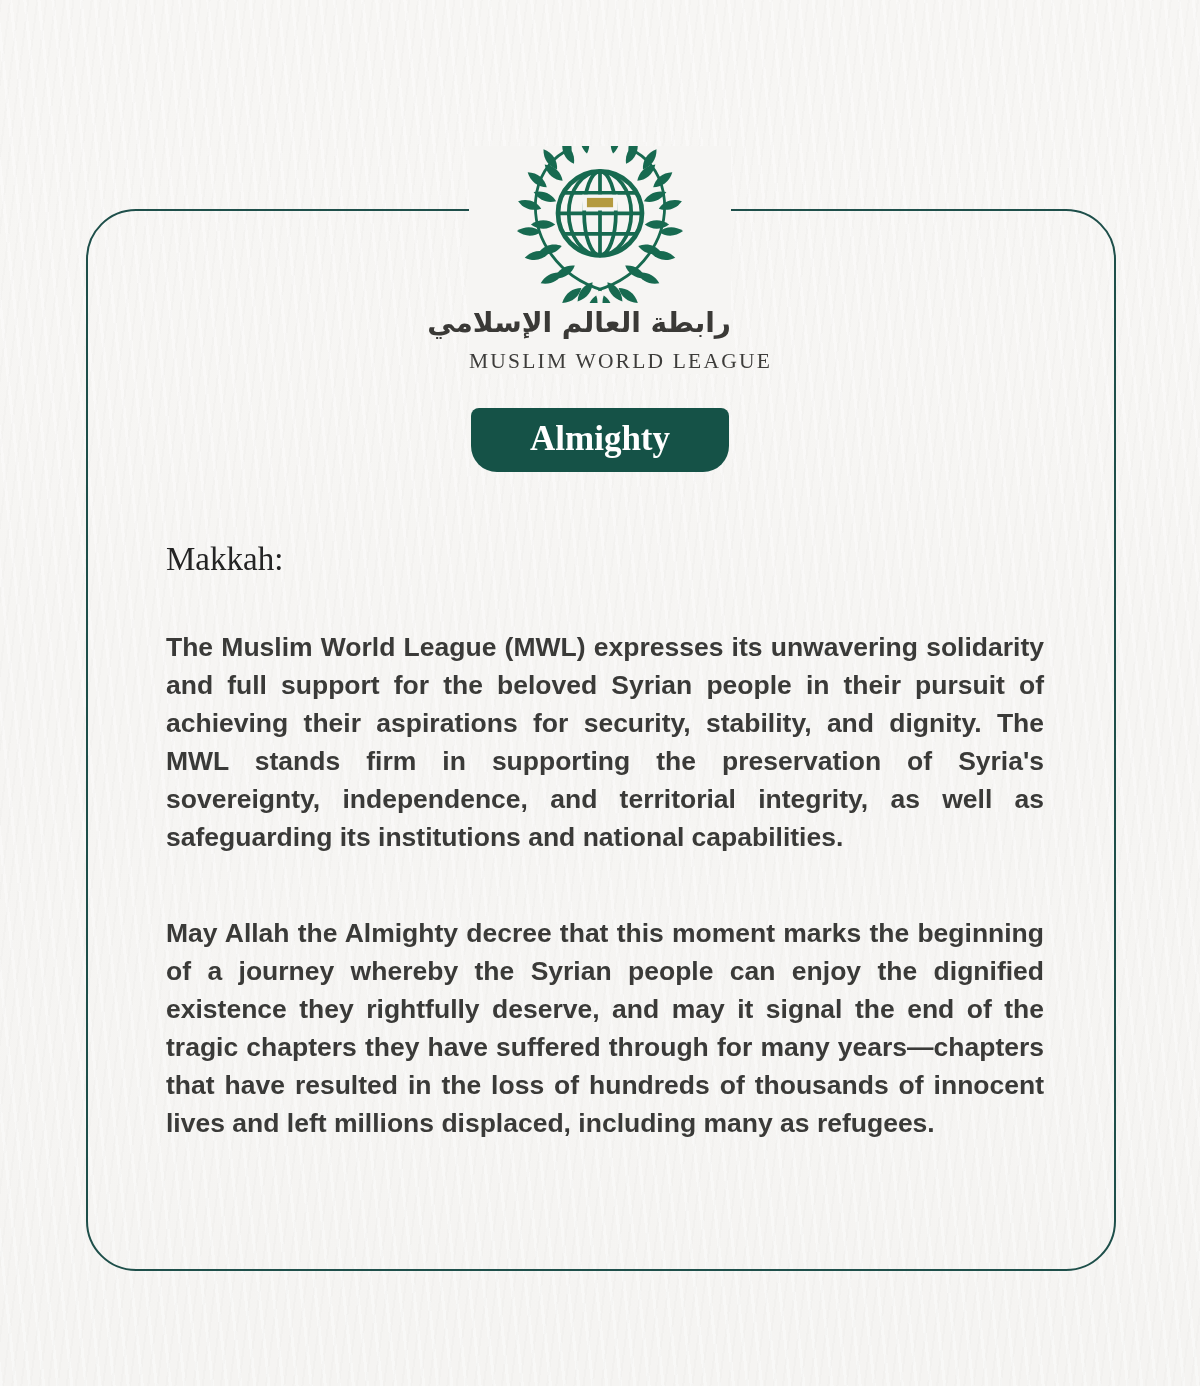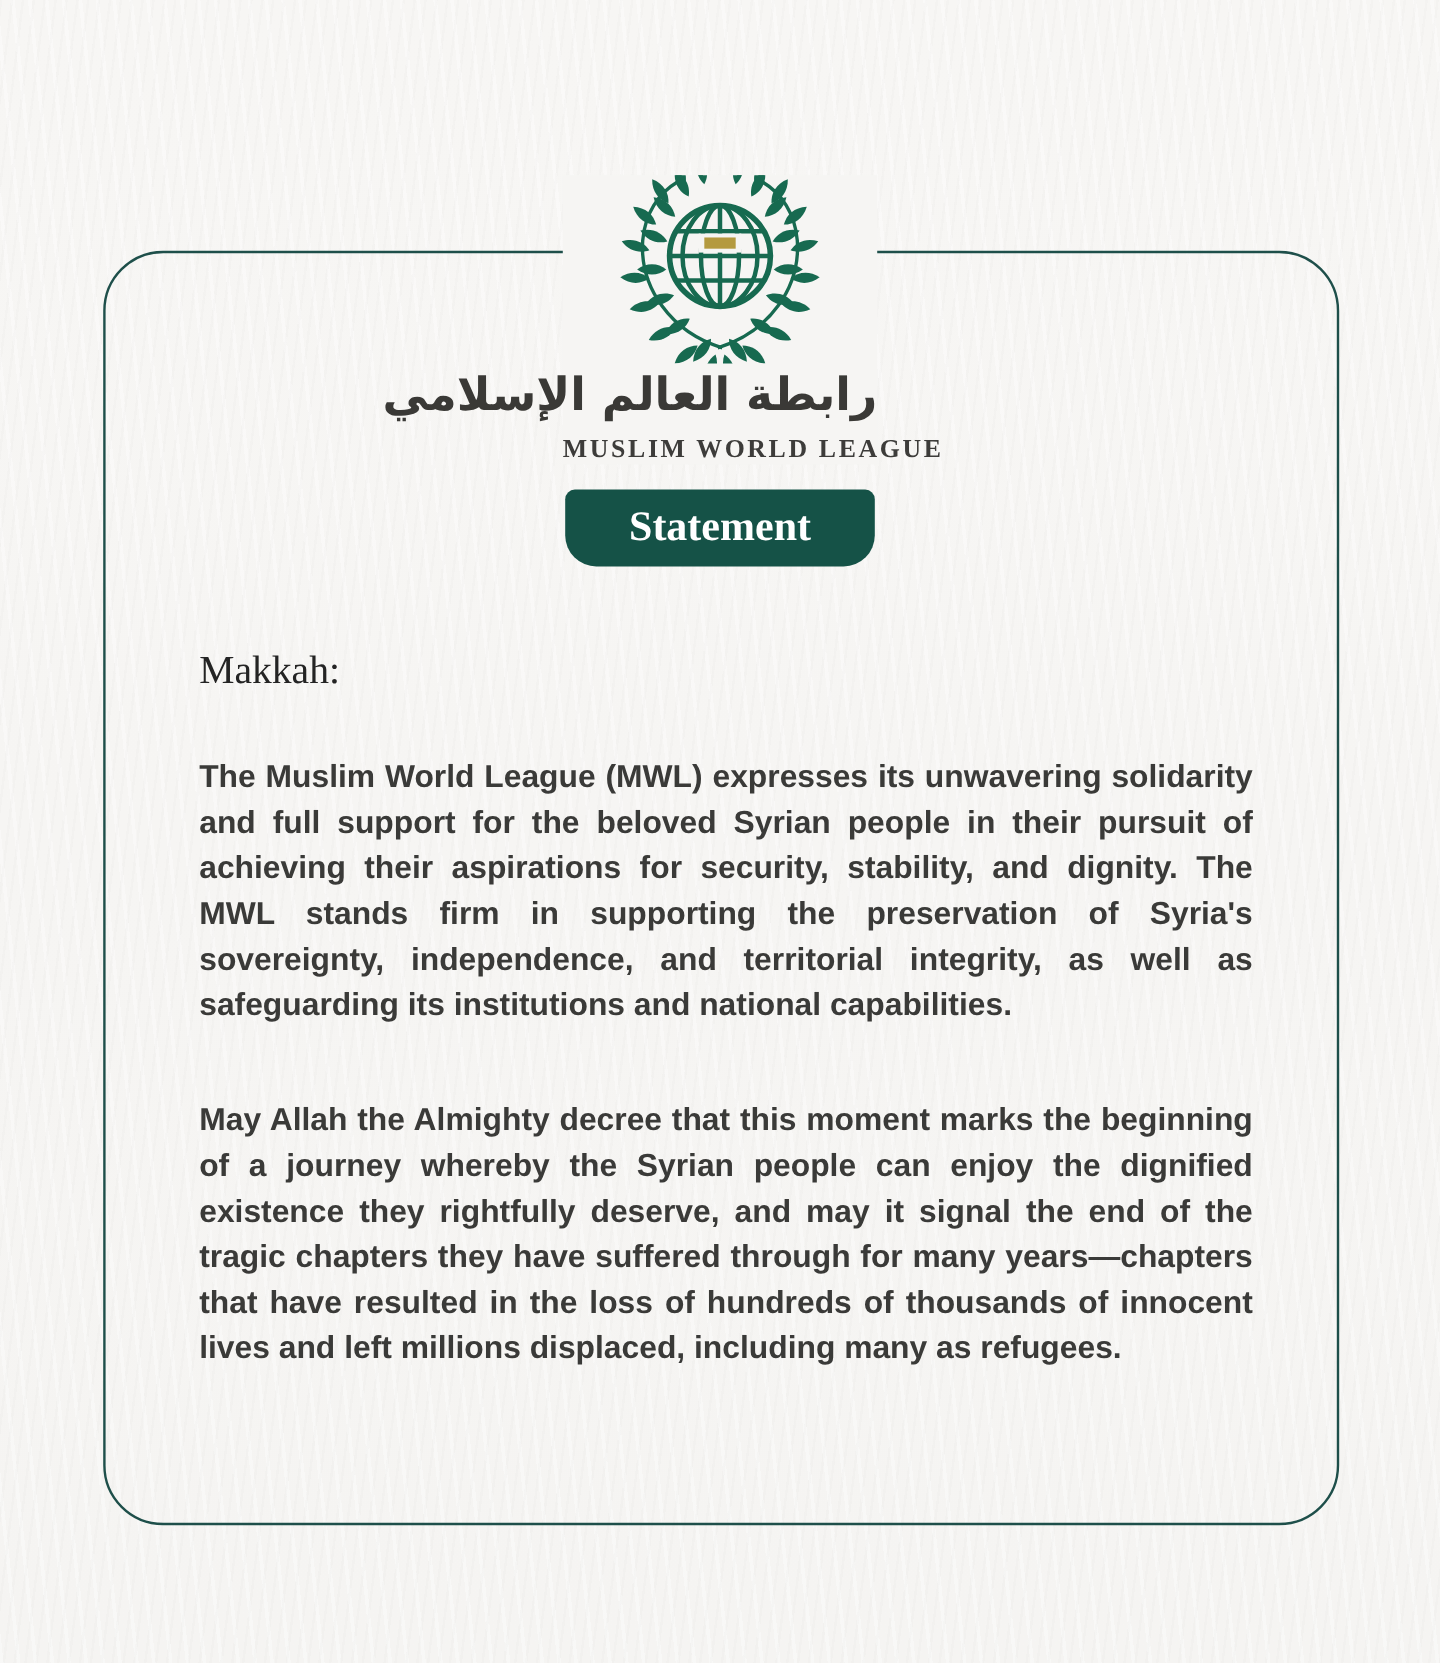--- a/index.html
+++ b/index.html
@@ -32,30 +32,30 @@
     top:146px;left:50%;transform:translateX(-50%);
     width:262px;
     background:#f6f5f3;
     text-align:center;
   }
   .logo-wrap svg{display:block;margin:0 auto;}
   .arabic{
     margin-top:2px;
     font-family:"DejaVu Sans",sans-serif;
     font-weight:700;
-    font-size:38px;
+    font-size:28px;
     line-height:1.3;
     color:#3a3936;
     direction:rtl;
     white-space:nowrap;
   }
   .orgname{
     margin-top:8px;
     font-family:"Liberation Serif",serif;
-    font-weight:700;
+    font-weight:400;
     font-size:21.5px;
     letter-spacing:2.2px;
     color:#3d3c3a;
     white-space:nowrap;
   }
   .banner{
     position:absolute;z-index:2;
     top:408px;left:50%;transform:translateX(-50%);
     width:258px;height:64px;
     background:#155247;
@@ -144,21 +144,21 @@
       </g>
       <rect x="71" y="52" width="38" height="17" fill="#f6f5f3"></rect>
       <rect x="76" y="55.5" width="28" height="10" fill="#b49a3f"></rect>
     </svg>
 
     <div class="arabic">رابطة العالم الإسلامي</div>
     <div class="orgname">MUSLIM WORLD LEAGUE</div>
   </div>
 
   <div class="banner">
-    <span>Statement</span>
+    <span>Almighty</span>
   </div>
 
   <div class="content">
     <div class="makkah">Makkah:</div>
     <p>The Muslim World League (MWL) expresses its unwavering solidarity and full support for the beloved Syrian people in their pursuit of achieving their aspirations for security, stability, and dignity. The MWL stands firm in supporting the preservation of Syria's sovereignty, independence, and territorial integrity, as well as safeguarding its institutions and national capabilities.</p>
     <p>May Allah the Almighty decree that this moment marks the beginning of a journey whereby the Syrian people can enjoy the dignified existence they rightfully deserve, and may it signal the end of the tragic chapters they have suffered through for many years—chapters that have resulted in the loss of hundreds of thousands of innocent lives and left millions displaced, including many as refugees.</p>
   </div>
 
 </div>
 

